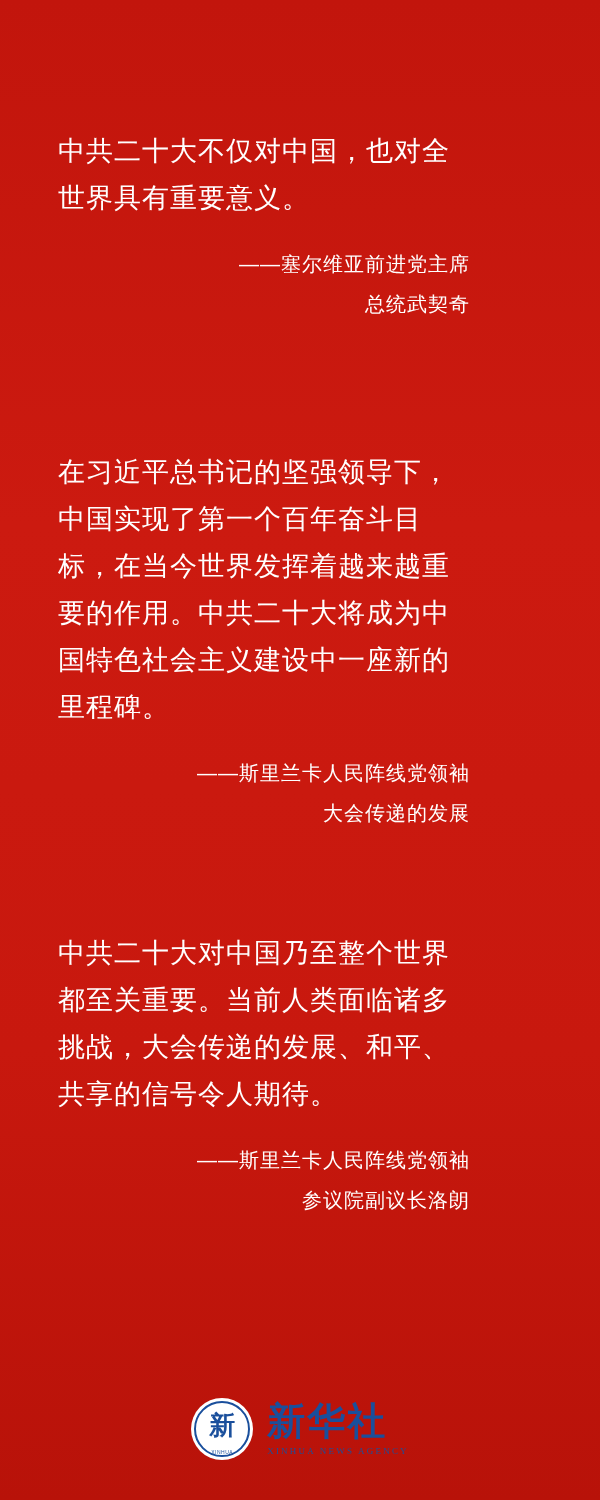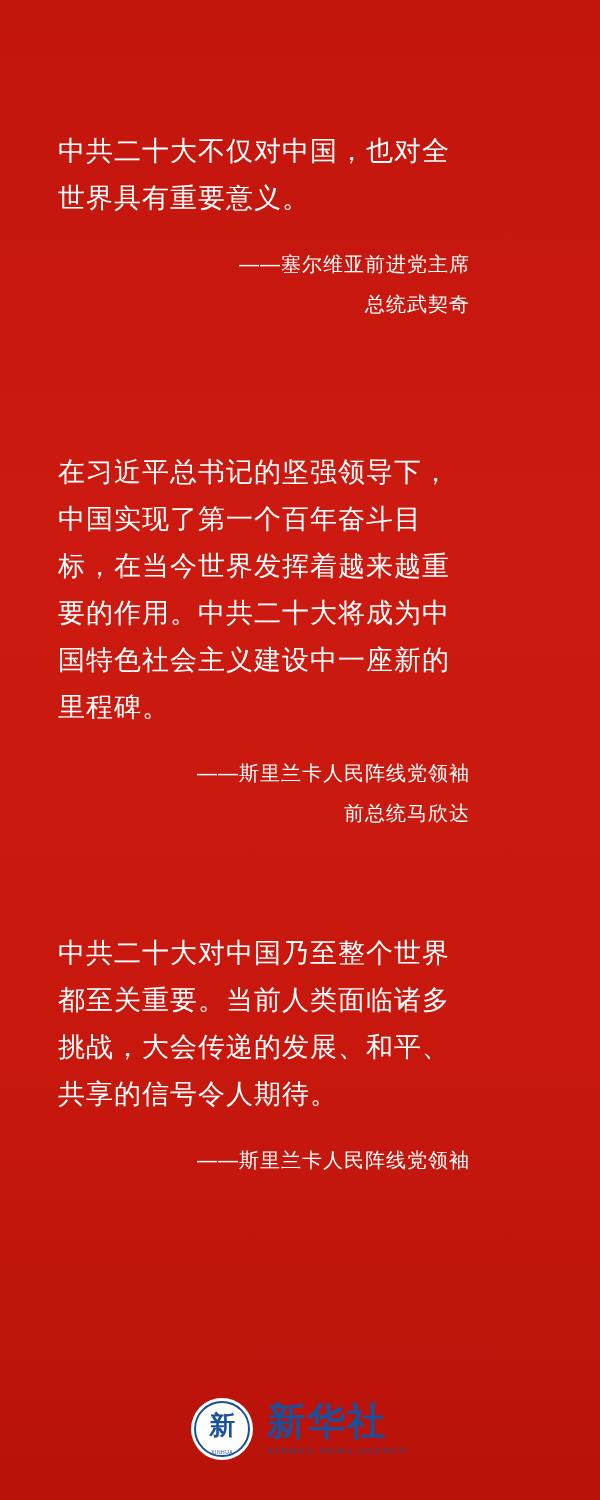--- a/index.html
+++ b/index.html
@@ -139,28 +139,29 @@
     <div class="attribution">
       <span class="attr-line">——塞尔维亚前进党主席</span>
       <span class="attr-line">总统武契奇</span>
     </div>
   </div>
 
   <div class="quote-block" id="block-2">
     <div class="quote-text">在习近平总书记的坚强领导下，中国实现了第一个百年奋斗目标，在当今世界发挥着越来越重要的作用。中共二十大将成为中国特色社会主义建设中一座新的里程碑。</div>
     <div class="attribution">
       <span class="attr-line">——斯里兰卡人民阵线党领袖</span>
-      <span class="attr-line">前总统马欣达</span>
+      <span class="attr-line">大会传递的发展</span>
     </div>
   </div>
 
   <div class="quote-block" id="block-3">
     <div class="quote-text">中共二十大对中国乃至整个世界都至关重要。当前人类面临诸多挑战，大会传递的发展、和平、共享的信号令人期待。</div>
     <div class="attribution">
       <span class="attr-line">——斯里兰卡人民阵线党领袖</span>
+      <span class="attr-line">参议院副议长洛朗</span>
     </div>
   </div>
 
   <div class="logo-wrap">
     <div class="logo">
       <div class="logo-mark">
         <span class="inner-ring"></span>
         <span class="glyph">新</span>
         <span class="arc-text">XINHUA</span>
       </div>

